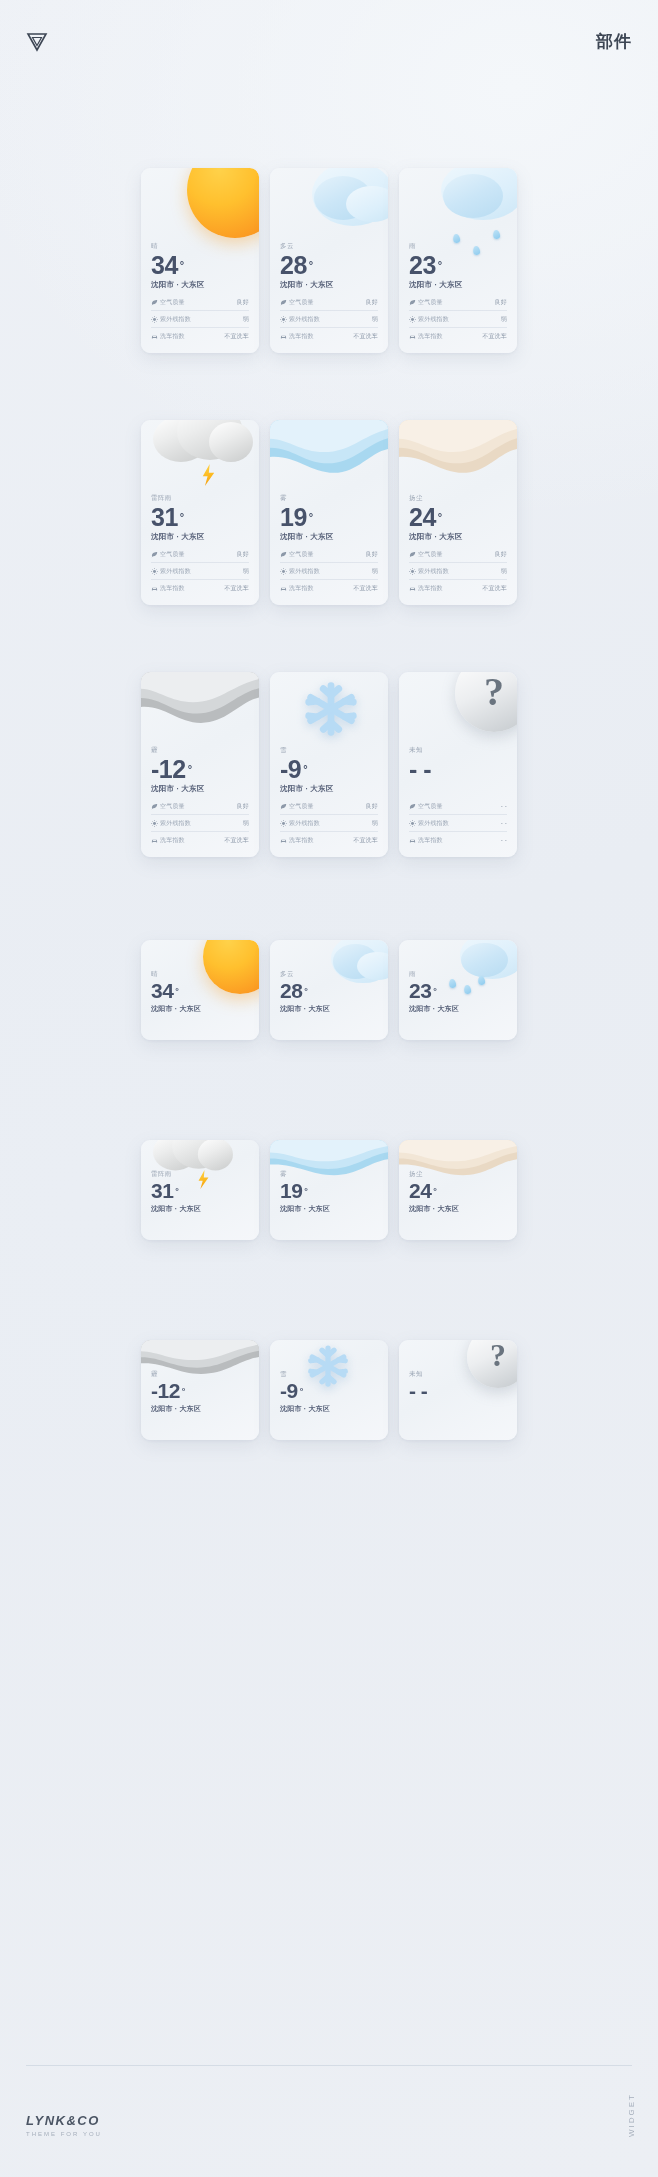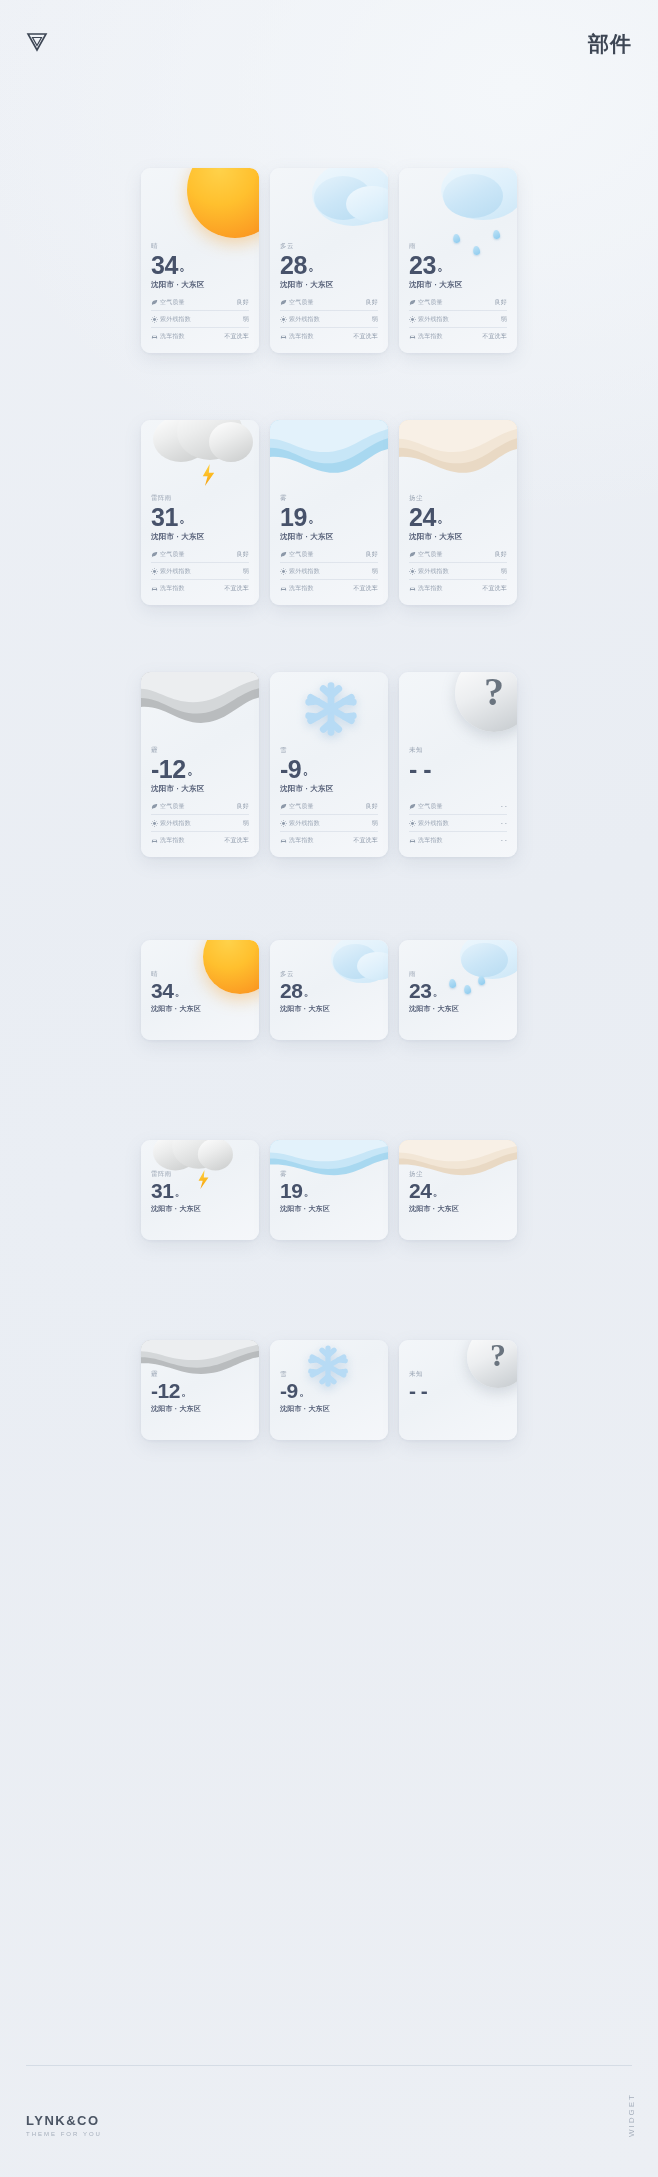--- a/index.html
+++ b/index.html
@@ -16,21 +16,21 @@
       radial-gradient(ellipse 900px 700px at 78% 4%, #f4f7fa 0%, rgba(244,247,250,0) 62%),
       radial-gradient(ellipse 800px 900px at 12% 55%, #eaeef4 0%, rgba(234,238,244,0) 65%),
       linear-gradient(160deg, #eef1f6 0%, #e9edf3 45%, #eceff4 100%);
   }
 
   
   .hdr { position: absolute; top: 0; left: 0; width: 658px; height: 76px; }
   .logo { position: absolute; left: 26px; top: 32px; width: 22px; height: 20px; }
   .hdr-right {
     position: absolute; right: 26px; top: 30px;
-    font-size: 21px; font-weight: bold; color: #3d4654; letter-spacing: 1px;
+    font-size: 17px; font-weight: bold; color: #3d4654; letter-spacing: 1px;
   }
   .title-wrap { position: absolute; top: 86px; left: 0; width: 658px; text-align: center; }
   .title-cn { font-size: 12.5px; font-weight: bold; color: #3f4857; letter-spacing: .5px; }
   .title-en { font-size: 8.5px; color: #a8b1bf; margin-top: 4px; letter-spacing: .3px; }
 
   
   .row { position: absolute; left: 0; width: 658px; display: flex; justify-content: center; gap: 11px; }
   .card {
     position: relative;
     width: 118px;
@@ -115,21 +115,21 @@
   .card.short .qmark span { font-size: 32px; }
 
   
   .info { position: absolute; left: 10px; right: 10px; z-index: 5; }
   .card.tall .info { top: 74px; }
   .card.short .info { top: 30px; }
   .cond { font-size: 6.5px; color: #9aa5b4; letter-spacing: .4px; margin-bottom: 1px; }
   .temp {
     font-size: 25px; font-weight: bold; color: #47526a;
     letter-spacing: -.5px; line-height: 1.05;
-    display: flex; align-items: flex-end;
+    display: flex; align-items: center;
   }
   .card.short .temp { font-size: 21px; }
   .temp .deg { font-size: 11px; font-weight: bold; margin-top: 2px; margin-left: 2px; }
   .card.short .temp .deg { font-size: 9px; }
   .loc { font-size: 7.5px; color: #58627a; font-weight: bold; margin-top: 2px; letter-spacing: .2px; }
   .card.short .loc { font-size: 7px; }
 
   
   .details { position: absolute; left: 10px; right: 10px; bottom: 9px; z-index: 5; }
   .drow {
@@ -141,21 +141,21 @@
   .drow:first-child { border-top: none; }
   .di { width: 9px; display: flex; align-items: center; color: #8d99a9; }
   .di svg { width: 7px; height: 7px; }
   .dlabel { flex: 1; letter-spacing: .2px; }
   .dval { color: #8d99a9; letter-spacing: .2px; }
 
   
   .footer { position: absolute; left: 0; bottom: 0; width: 658px; height: 120px; }
   .fdiv { position: absolute; left: 26px; right: 26px; top: 8px; height: 1px; background: rgba(160,175,195,.3); }
   .brand { position: absolute; left: 26px; bottom: 40px; }
-  .brand-main { font-size: 13px; font-weight: bold; color: #4b5costa; color: #4b5564; letter-spacing: 1.5px; }
+  .brand-main { font-size: 13px; font-weight: bold; color: #4b5costa; color: #4b5564; letter-spacing: 1.5px; font-style: italic; }
   .brand-sub { font-size: 6px; color: #a5aebb; letter-spacing: 2px; margin-top: 3px; }
   .vtext {
     position: absolute; right: 22px; bottom: 40px;
     font-size: 8px; color: #a5aebb; letter-spacing: 2px;
     writing-mode: vertical-rl; transform: rotate(180deg);
   }
 </style>
 </head>
 <body>
 

